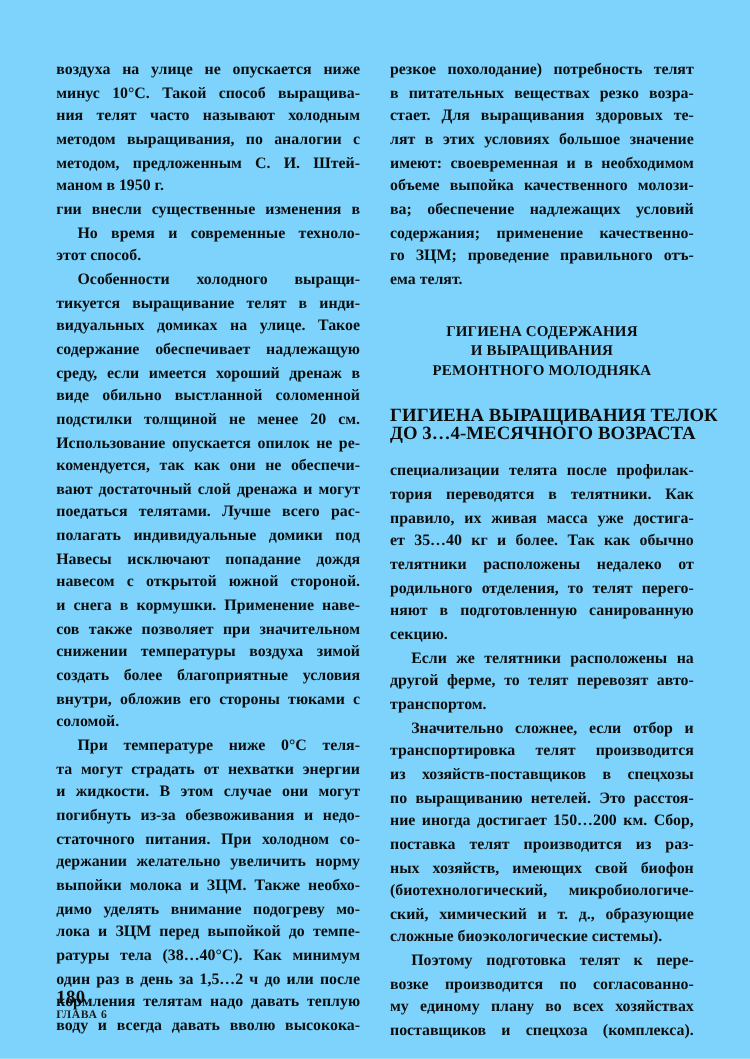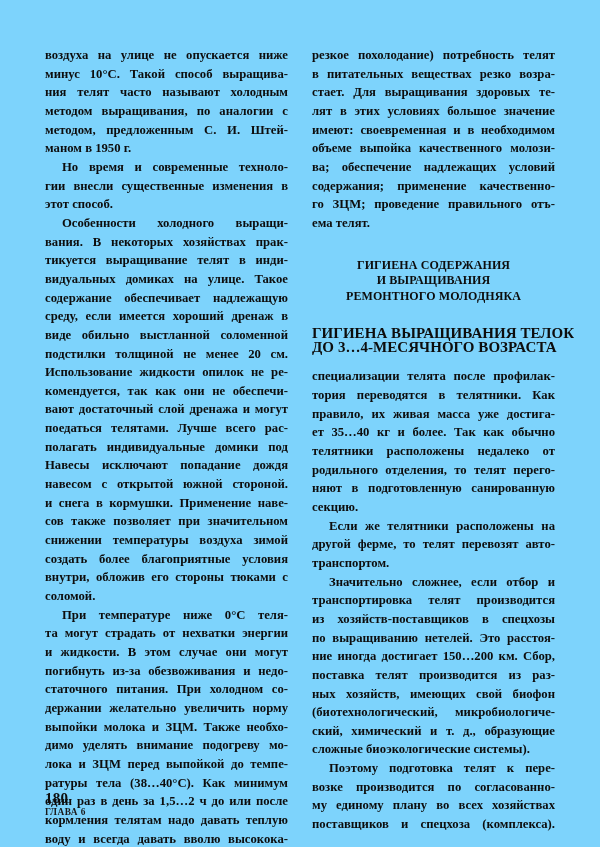--- a/index.html
+++ b/index.html
@@ -134,35 +134,34 @@
       <div class="lines">
         <span class="ln">воздуха на улице не опускается ниже</span>
         <span class="ln">минус 10°С. Такой способ выращива-</span>
         <span class="ln">ния телят часто называют холодным</span>
         <span class="ln">методом выращивания, по аналогии с</span>
         <span class="ln">методом, предложенным С. И. Штей-</span>
         <span class="ln last">маном в 1950 г.</span>
       </div>
 
       <div class="lines">
+        <span class="ln">гии внесли существенные изменения в</span>
         <span class="ln indent">Но время и современные техноло-</span>
-        <span class="ln">гии внесли существенные изменения в</span>
         <span class="ln last">этот способ.</span>
       </div>
 
       <div class="lines">
         <span class="ln indent">Особенности холодного выращи-</span>
-        <span class="ln">вания. В некоторых хозяйствах прак-</span>
         <span class="ln">тикуется выращивание телят в инди-</span>
         <span class="ln">видуальных домиках на улице. Такое</span>
         <span class="ln">содержание обеспечивает надлежащую</span>
         <span class="ln">среду, если имеется хороший дренаж в</span>
         <span class="ln">виде обильно выстланной соломенной</span>
         <span class="ln">подстилки толщиной не менее 20 см.</span>
-        <span class="ln">Использование жидкости опилок не ре-</span>
+        <span class="ln">Использование опускается опилок не ре-</span>
         <span class="ln">комендуется, так как они не обеспечи-</span>
         <span class="ln">вают достаточный слой дренажа и могут</span>
         <span class="ln">поедаться телятами. Лучше всего рас-</span>
         <span class="ln">полагать индивидуальные домики под</span>
         <span class="ln">Навесы исключают попадание дождя</span>
         <span class="ln">навесом с открытой южной стороной.</span>
         <span class="ln">и снега в кормушки. Применение наве-</span>
         <span class="ln">сов также позволяет при значительном</span>
         <span class="ln">снижении температуры воздуха зимой</span>
         <span class="ln">создать более благоприятные условия</span>

